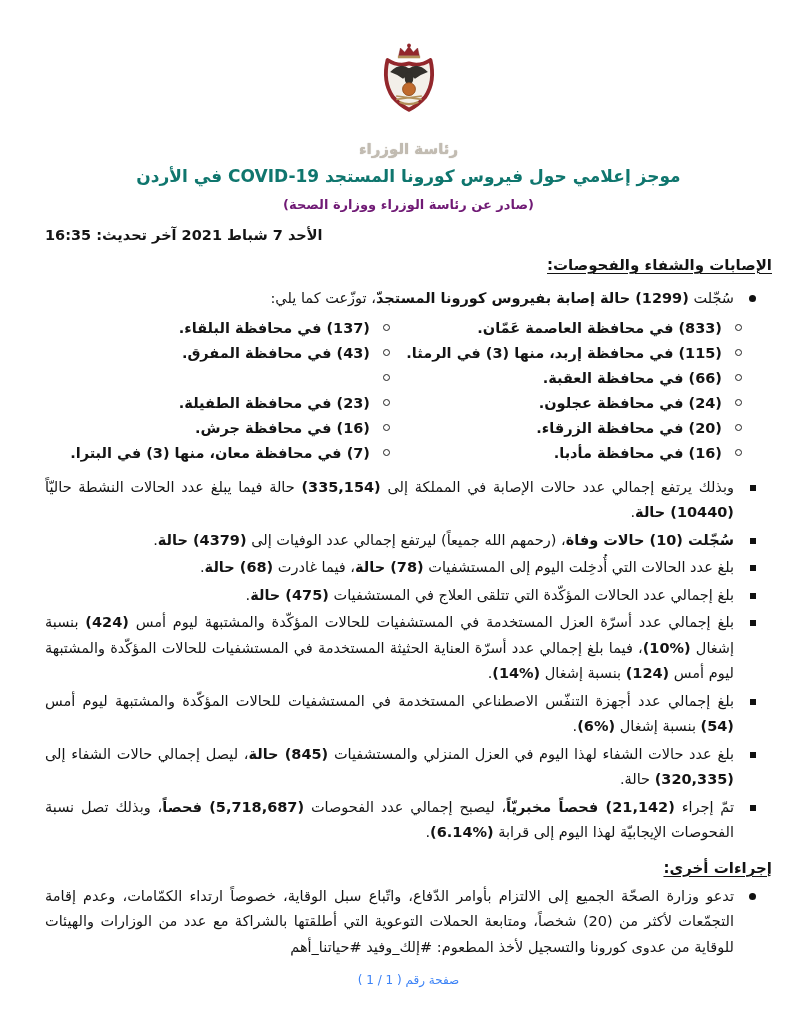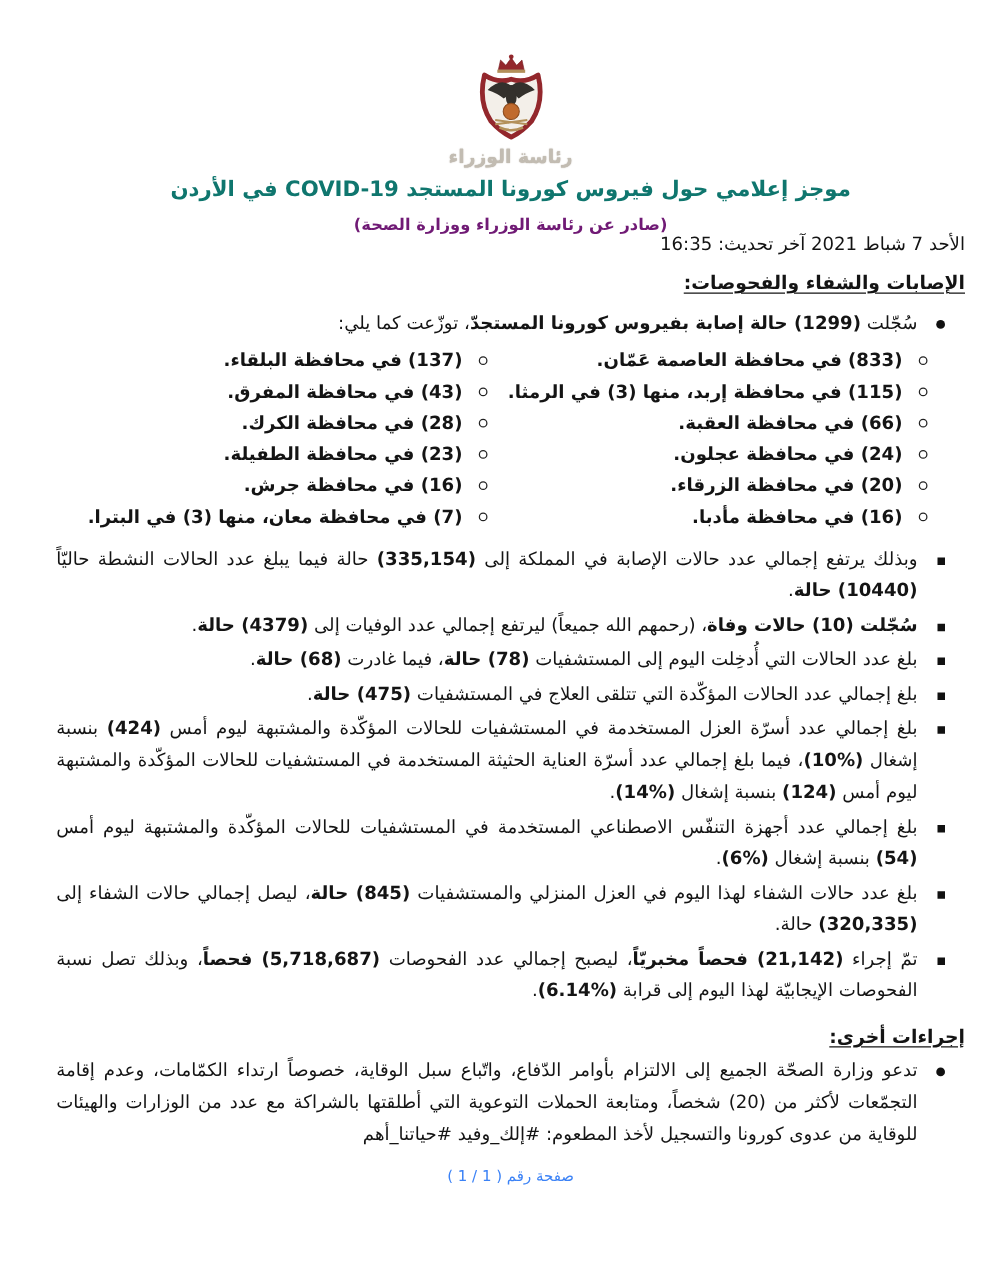--- a/index.html
+++ b/index.html
@@ -5,29 +5,29 @@
   * { margin:0; padding:0; box-sizing:border-box; }
   html,body { background:#ffffff; }
   body { font-family:"DejaVu Sans","Liberation Sans",sans-serif; color:#141414; }
   .page {
     position:relative; width:792px; height:1024px; margin:0 auto;
     background:#ffffff; direction:rtl; overflow:hidden;
     padding:42px 20px 0 45px;
   }
   
   .masthead { text-align:center; }
-  .emblem-wrap { display:flex; flex-direction:column; align-items:center; }
+  .emblem-wrap { display:flex; flex-direction:column; align-items:center;gap:24px; }
   .emblem-svg { width:96px; height:72px; display:block; }
   .emblem-caption {
     margin-top:2px; font-size:15px; font-weight:bold; color:#c2bcb2;
     text-shadow:0 0 1px #a89f93; letter-spacing:1px;
   }
   .doc-title { margin-top:8px; font-size:17px; font-weight:bold; color:#0f766e; }
   .doc-subtitle { margin-top:11px; font-size:13px; font-weight:bold; color:#701a75; }
-  .date-line { text-align:right; font-size:14.5px; font-weight:normal; }
+  .date-line { margin-top:15px; text-align:left; font-size:14.5px; font-weight:bold; }
   
   .section-heading {
     margin-top:13px; font-size:15px; font-weight:bold;
     text-decoration:underline; text-underline-offset:3px; text-align:right;
   }
   
   .bullet-row { display:flex; align-items:flex-start; padding-right:16px; }
   .marker-col { flex:0 0 22px; display:flex; justify-content:flex-start; }
   .dot-marker { width:7px; height:7px; border-radius:50%; background:#111; margin-top:9px; }
   .sq-marker  { width:6px; height:6px; background:#111; margin-top:10px; }
@@ -142,21 +142,20 @@
       <div class="gov-item">
           <span class="marker-col">
             <span class="circ-marker"></span>
           </span>
           <span class="gov-text">(43) في محافظة المفرق.</span>
         </div>
       <div class="gov-item">
           <span class="marker-col">
             <span class="circ-marker"></span>
           </span>
-          <span class="gov-text">(28) في محافظة الكرك.</span>
         </div>
       <div class="gov-item">
           <span class="marker-col">
             <span class="circ-marker"></span>
           </span>
           <span class="gov-text">(23) في محافظة الطفيلة.</span>
         </div>
       <div class="gov-item">
           <span class="marker-col">
             <span class="circ-marker"></span>

